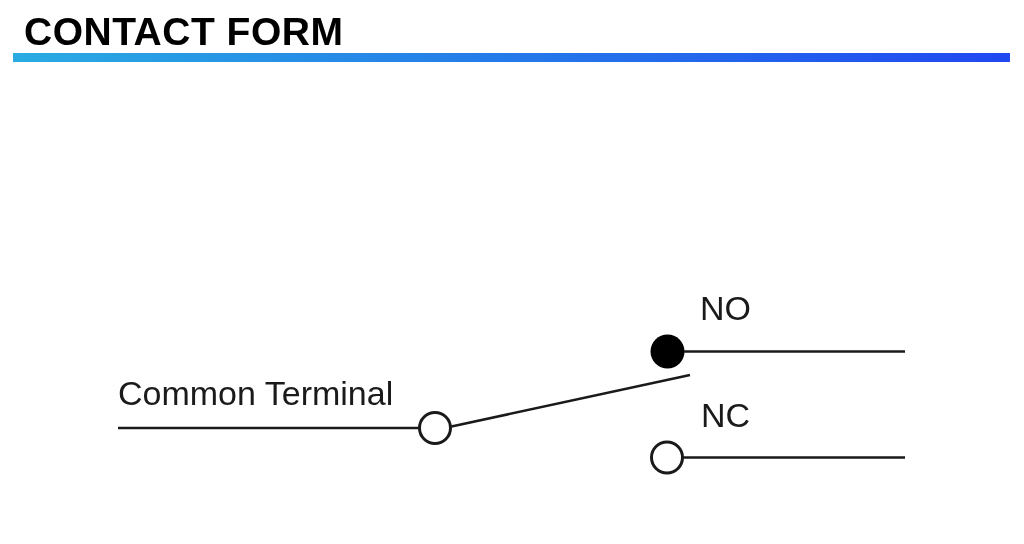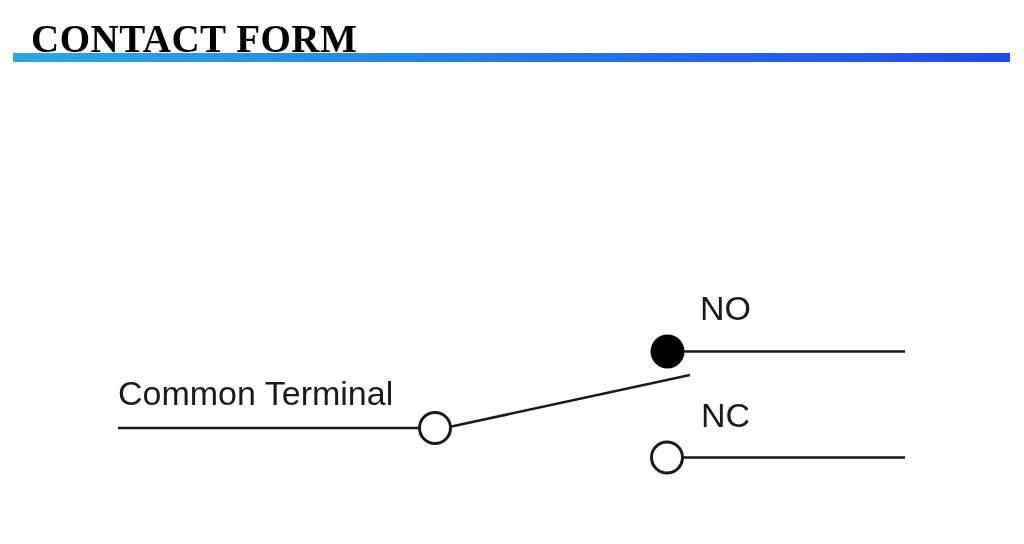--- a/index.html
+++ b/index.html
@@ -8,28 +8,27 @@
     height: 544px;
     position: relative;
     overflow: hidden;
     background: #ffffff;
     font-family: "Liberation Sans", sans-serif;
   }
   .page-title {
     position: absolute;
     left: 15px;
     top: 3px;
-    margin: 16px;
+    margin: 9px;
     font-size: 39px;
     line-height: 1;
     font-weight: bold;
     letter-spacing: 0.5px;
     color: #000000;
     white-space: nowrap;
-    font-family: Liberation Serif, serif;
   }
   .title-underline {
     position: absolute;
     left: 13px;
     top: 53px;
     width: 997px;
     height: 9px;
     background: linear-gradient(90deg, #29ABE2 0%, #2148F1 100%);
   }
   .diagram {

